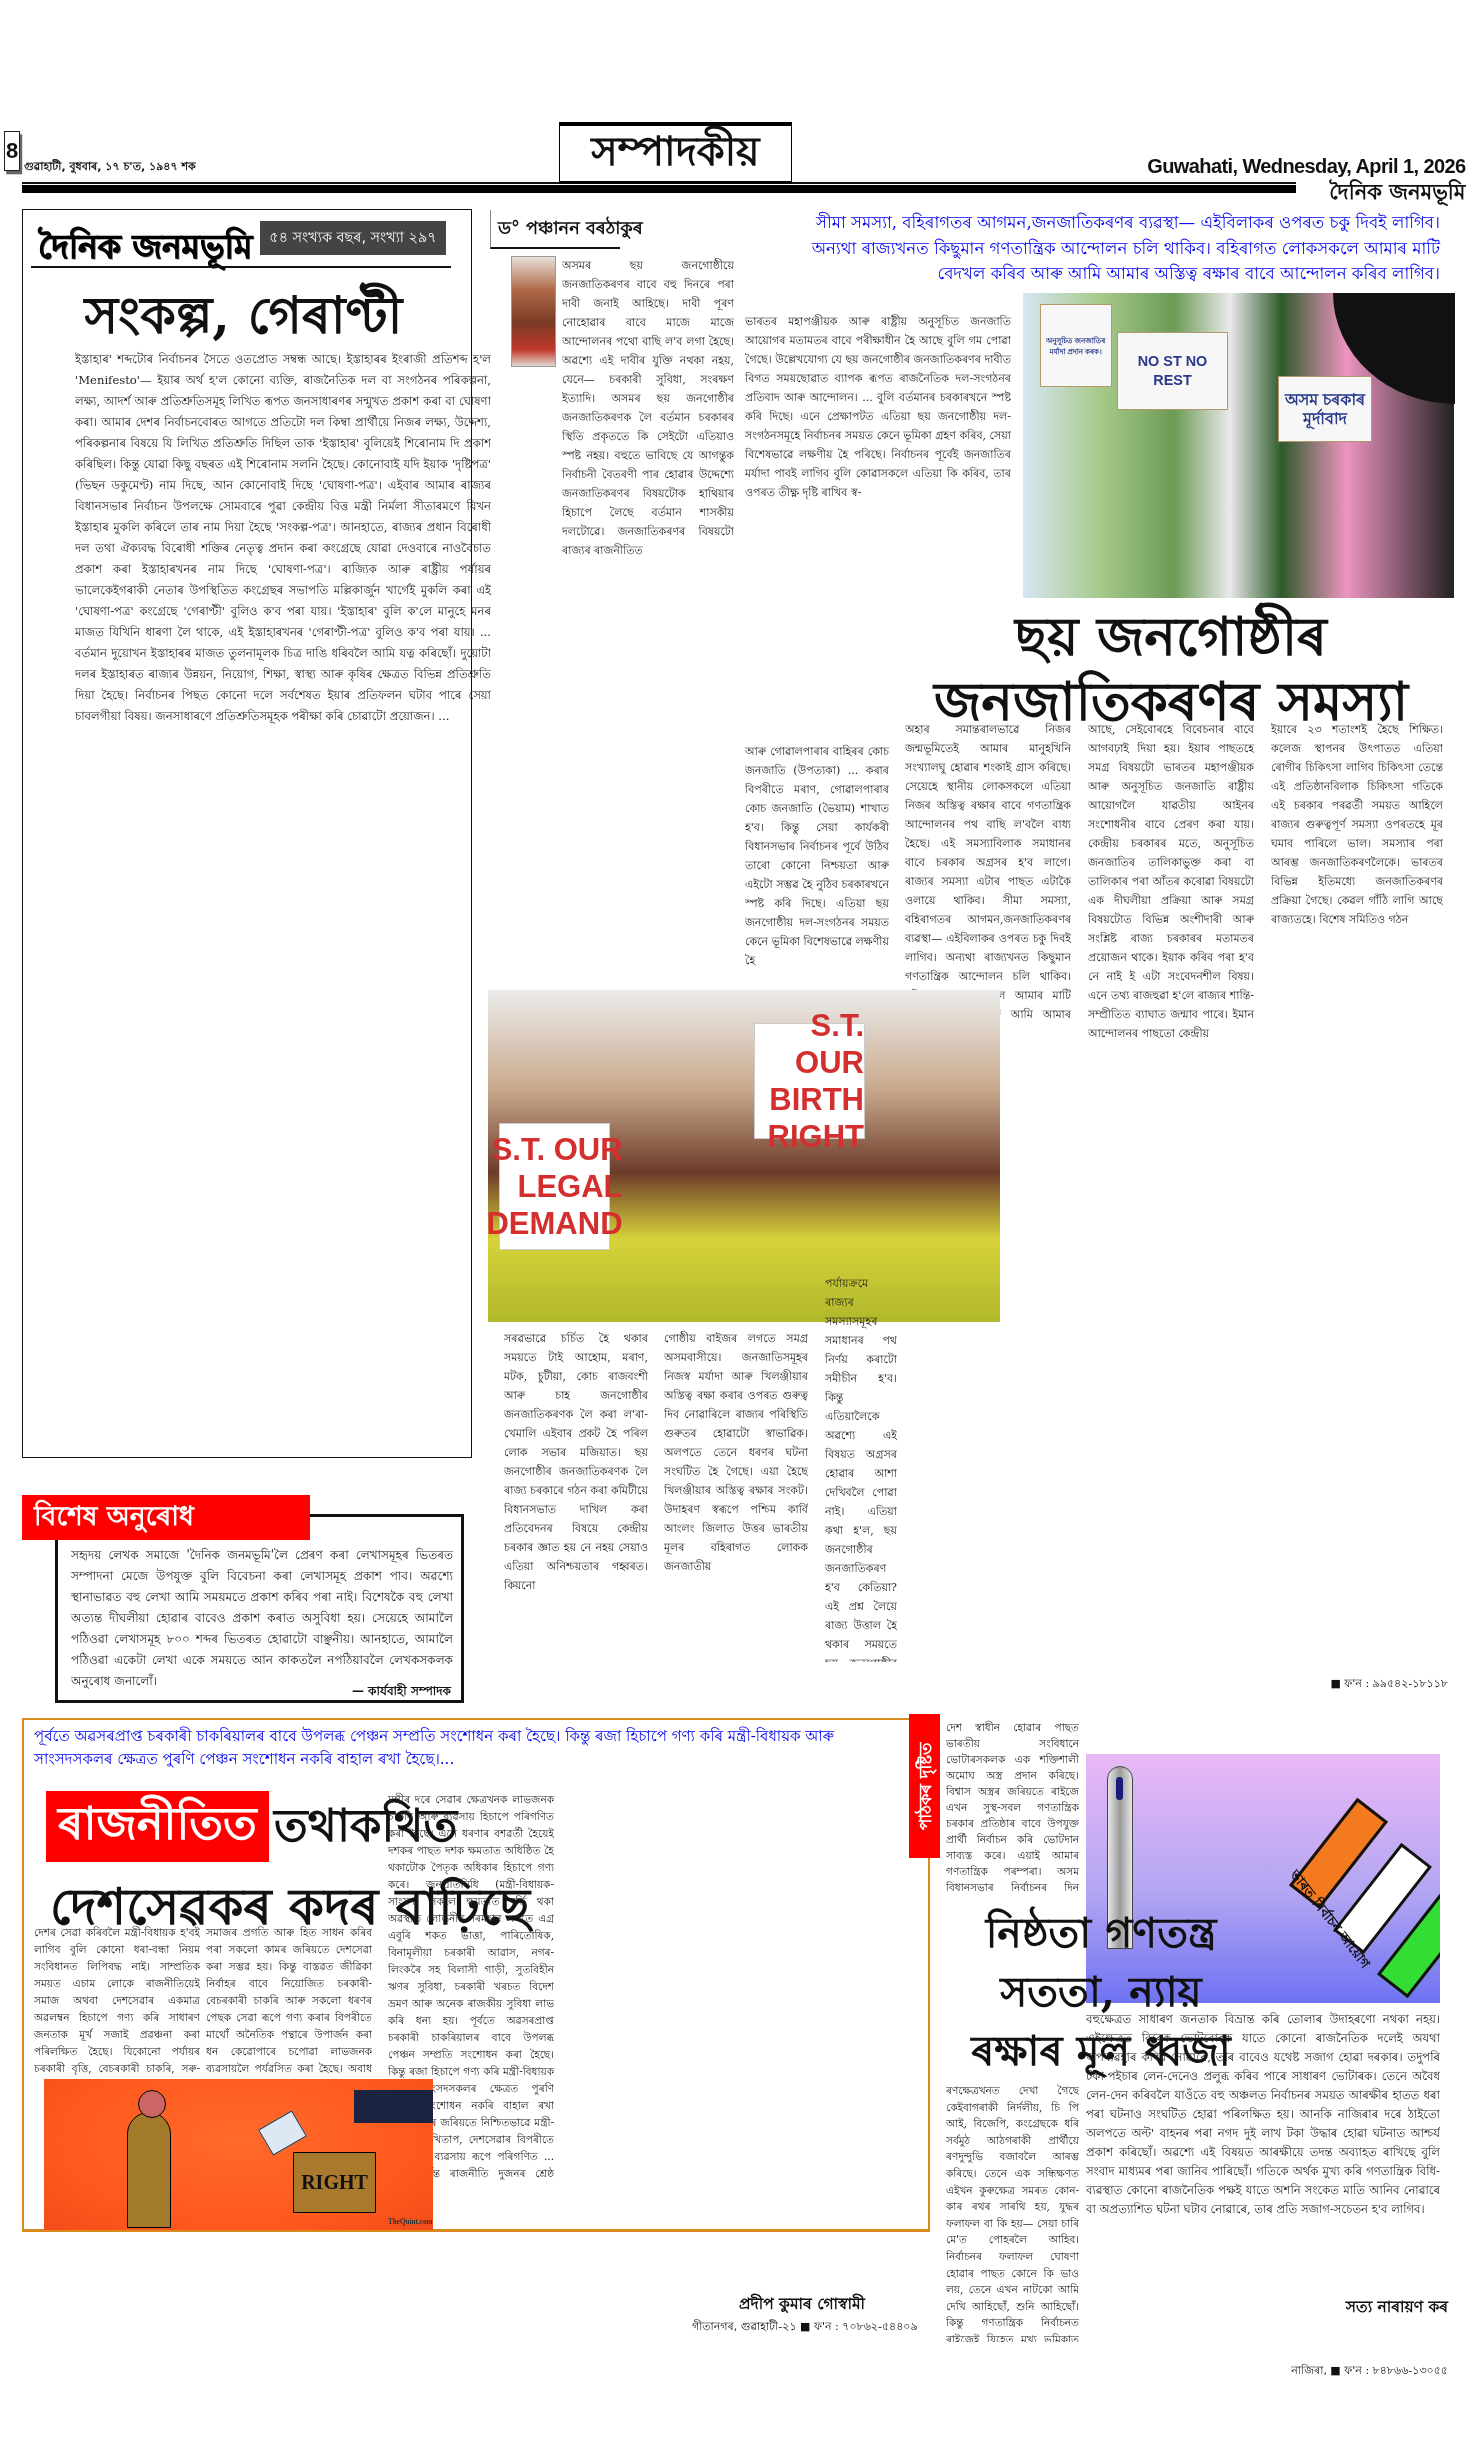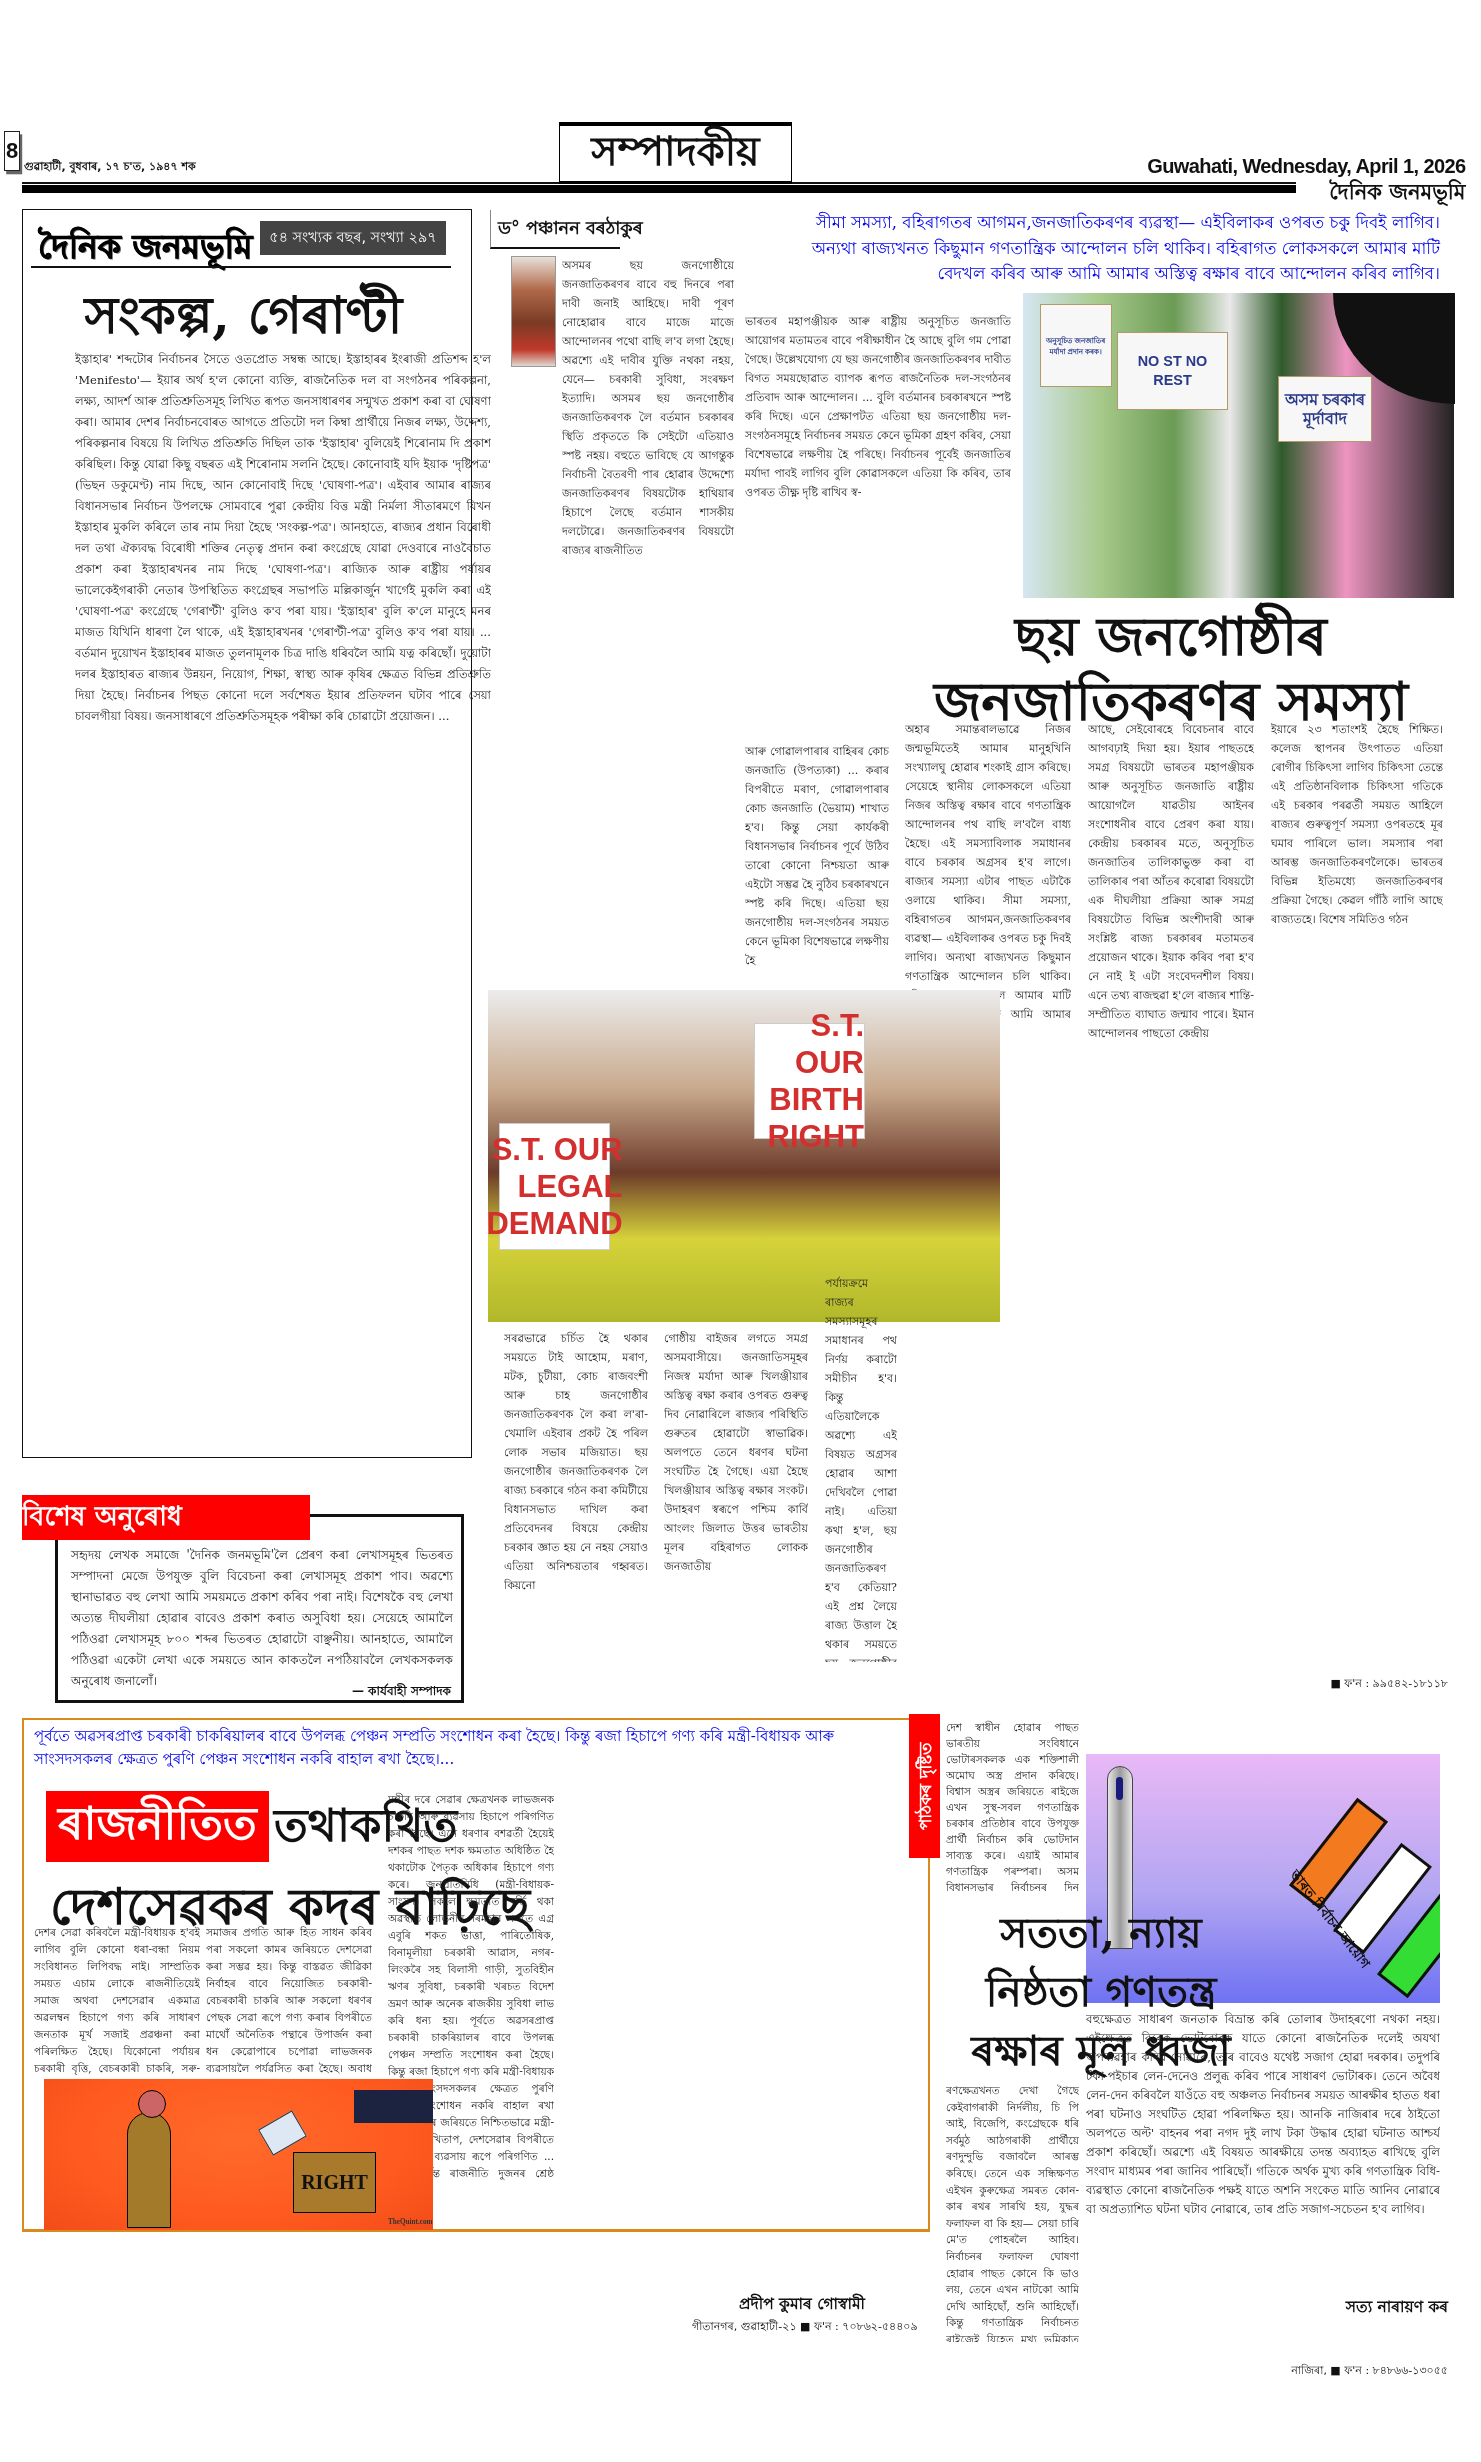--- a/index.html
+++ b/index.html
@@ -19,21 +19,21 @@
   
   .ed-box { left: 22px; top: 209px; width: 450px; height: 1249px; border: 1.7px solid #111; }
   .ed-logo { left: 38px; top: 221px; font: 900 33px "DejaVu Serif", serif; color:#111; -webkit-text-stroke: 0.6px #000; text-shadow: 1.1px 1.1px 0 #777; }
   .ed-vol { left: 260px; top: 221px; width: 186px; height: 34px; background:#444; color:#fff; font: 14.4px "DejaVu Sans", sans-serif; display:flex; align-items:center; justify-content:center; }
   .ed-hr { left: 31px; top: 266px; width: 420px; height: 1.7px; background:#111; }
   .ed-title { left: 33px; top: 277px; width: 421px; text-align:center; font: bold 51px "DejaVu Serif", serif; }
   .ed-body { left: 33px; top: 349px; width: 416px; height: 1102px; font: 11.6px/21px "DejaVu Serif", serif; text-align: justify; overflow:hidden; color:#222;margin-left:42px; }
 
   
   .req-box { left: 55px; top: 1514px; width: 409px; height: 189px; border: 3.3px solid #111; }
-  .req-tag { left: 22px; top: 1495px; width: 288px; height: 45px; background:#ff0000; color:#fff; font: bold 26.6px "DejaVu Serif", serif; display:flex; align-items:center; padding-left:0; }
+  .req-tag { left: 22px; top: 1495px; width: 288px; height: 45px; background:#ff0000; color:#fff; font: bold 26.6px "DejaVu Serif", serif; display:flex; align-items:center; padding-left:12px; }
   .req-body { left: 71px; top: 1545px; width: 382px; font: 12px/21px "DejaVu Serif", serif; text-align:justify; color:#222; }
   .req-sign { right: 1030px; top: 1682px; font: bold 12px "DejaVu Serif", serif; }
 
   
   .author-wrap { left: 490px; top: 210px; width: 130px; height: 39px; border-left:1.7px solid #888; border-bottom:2.2px solid #111; }
   .author-name { left: 498px; top: 215px; font: bold 17.7px "DejaVu Serif", serif; }
   .author-photo { left: 511px; top: 256px; width: 45px; height: 111px; background: linear-gradient(180deg,#e8e0d8 0%, #b06a4a 30%, #7a3a24 60%, #c0392b 85%, #e0d8d0 100%); border:0.6px solid #999; }
   .deck { left: 781px; top: 210px; width: 659px; color:#0000ee; font: 16.6px/25.5px "DejaVu Serif", serif; text-align:right; }
   .col { font: 11px/19px "DejaVu Serif", serif; text-align:justify; color:#222; overflow:hidden; }
   .photo-top { left: 1023px; top: 293px; width: 431px; height: 305px; background:
@@ -157,22 +157,22 @@
 <div class="abs vote-img">
   <div class="abs eci-bar" style="left:233px; top:44px; background:#f47a20;"></div>
   <div class="abs eci-bar" style="left:277px; top:89px; background:#ffffff;"></div>
   <div class="abs eci-bar" style="left:321px; top:133px; background:#33dd33;"></div>
   <div class="abs" style="left:183px; top:155px; font:bold 13.3px 'DejaVu Serif',serif; transform:rotate(52deg);">ভাৰত নিৰ্বাচন আয়োগ</div>
 </div>
 <div class="abs finger"></div>
 <div class="abs ink"></div>
 
 <div class="abs sat-title">
+  <div>নিষ্ঠতা গণতন্ত্ৰ</div>
   <div>সততা, ন্যায়</div>
-  <div>নিষ্ঠতা গণতন্ত্ৰ</div>
   <div>ৰক্ষাৰ মূল ধ্বজা</div>
 </div>
 
 <div class="abs col" style="left:946px; top:2082px; width:133px; height:260px; font-size:10.5px; line-height:16.6px;"><span>ৰণক্ষেত্ৰখনত দেখা গৈছে কেইবাগৰাকী নিৰ্দলীয়, চি পি আই, বিজেপি, কংগ্ৰেছকে ধৰি সৰ্বমুঠ আঠগৰাকী প্ৰাৰ্থীয়ে ৰণদুন্দুভি বজাবলৈ আৰম্ভ কৰিছে। তেনে এক সন্ধিক্ষণত এইখন কুৰুক্ষেত্ৰ সমৰত কোন-কাৰ ৰথৰ সাৰথি হয়, যুদ্ধৰ ফলাফল বা কি হয়— সেয়া চাৰি মে'ত পোহৰলৈ আহিব। নিৰ্বাচনৰ ফলাফল ঘোষণা হোৱাৰ পাছত কোনে কি ভাও লয়, তেনে এখন নাটকো আমি দেখি আহিছোঁ, শুনি আহিছোঁ। কিন্তু গণতান্ত্ৰিক নিৰ্বাচনত ৰাইজেই যিহেতু মুখ্য ভূমিকাত অৱতীৰ্ণ হোৱাৰ ক্ষমতা অৰ্জন কৰি থৈছে, তেনেস্থলত ৰাইজে দল-মত নিৰ্বিশেষে সঠিক সময়ত সঠিক প্ৰাৰ্থী নিৰ্বাচন কৰি উচিত জবাব দিবৰ বাবে সাজু থাকিব লাগে। সজাগ-সচেতন হ'ব লাগিব। প্ৰাৰ্থী এজনৰ গুণ আৰু চৰিত্ৰ বিচাৰ কৰি চাব লাগিব। গুণ-বিচাৰ কৰি নিৰ্বাচন কৰিবলৈ এই সুযোগ ৰাইজৰ হাতত। অনিয়ম আৰু দুৰ্নীতি, ক্ষমতাৰ অপব্যৱহাৰ।</span></div>
 <div class="abs col" style="left:1086px; top:2010px; width:354px; height:277px; font-size:11.6px; line-height:19px;"><span>বহুক্ষেত্ৰত সাধাৰণ জনতাক বিভ্ৰান্ত কৰি তোলাৰ উদাহৰণো নথকা নহয়। এইক্ষেত্ৰত বিৰেক ভোটবোৰক যাতে কোনো ৰাজনৈতিক দলেই অযথা অপব্যৱহাৰ কৰিব নোৱাৰে, তাৰ বাবেও যথেষ্ট সজাগ হোৱা দৰকাৰ। তদুপৰি টকা-পইচাৰ লেন-দেনেও প্ৰলুব্ধ কৰিব পাৰে সাধাৰণ ভোটাৰক। তেনে অবৈধ লেন-দেন কৰিবলৈ যাওঁতে বহু অঞ্চলত নিৰ্বাচনৰ সময়ত আৰক্ষীৰ হাতত ধৰা পৰা ঘটনাও সংঘটিত হোৱা পৰিলক্ষিত হয়। আনকি নাজিৰাৰ দৰে ঠাইতো অলপতে অল্ট' বাহনৰ পৰা নগদ দুই লাখ টকা উদ্ধাৰ হোৱা ঘটনাত আশ্চৰ্য প্ৰকাশ কৰিছোঁ। অৱশ্যে এই বিষয়ত আৰক্ষীয়ে তদন্ত অব্যাহত ৰাখিছে বুলি সংবাদ মাধ্যমৰ পৰা জানিব পাৰিছোঁ। গতিকে অৰ্থক মুখ্য কৰি গণতান্ত্ৰিক বিধি-ব্যৱস্থাত কোনো ৰাজনৈতিক পক্ষই যাতে অশনি সংকেত মাতি আনিব নোৱাৰে বা অপ্ৰত্যাশিত ঘটনা ঘটাব নোৱাৰে, তাৰ প্ৰতি সজাগ-সচেতন হ'ব লাগিব।</span></div>
 <div class="abs sat-sign">সত্য নাৰায়ণ কৰ</div>
 <div class="abs sat-phone">নাজিৰা, ■ ফ'ন : ৮৪৮৬৬-১৩০৫৫</div>
 
 
 </body></html>

